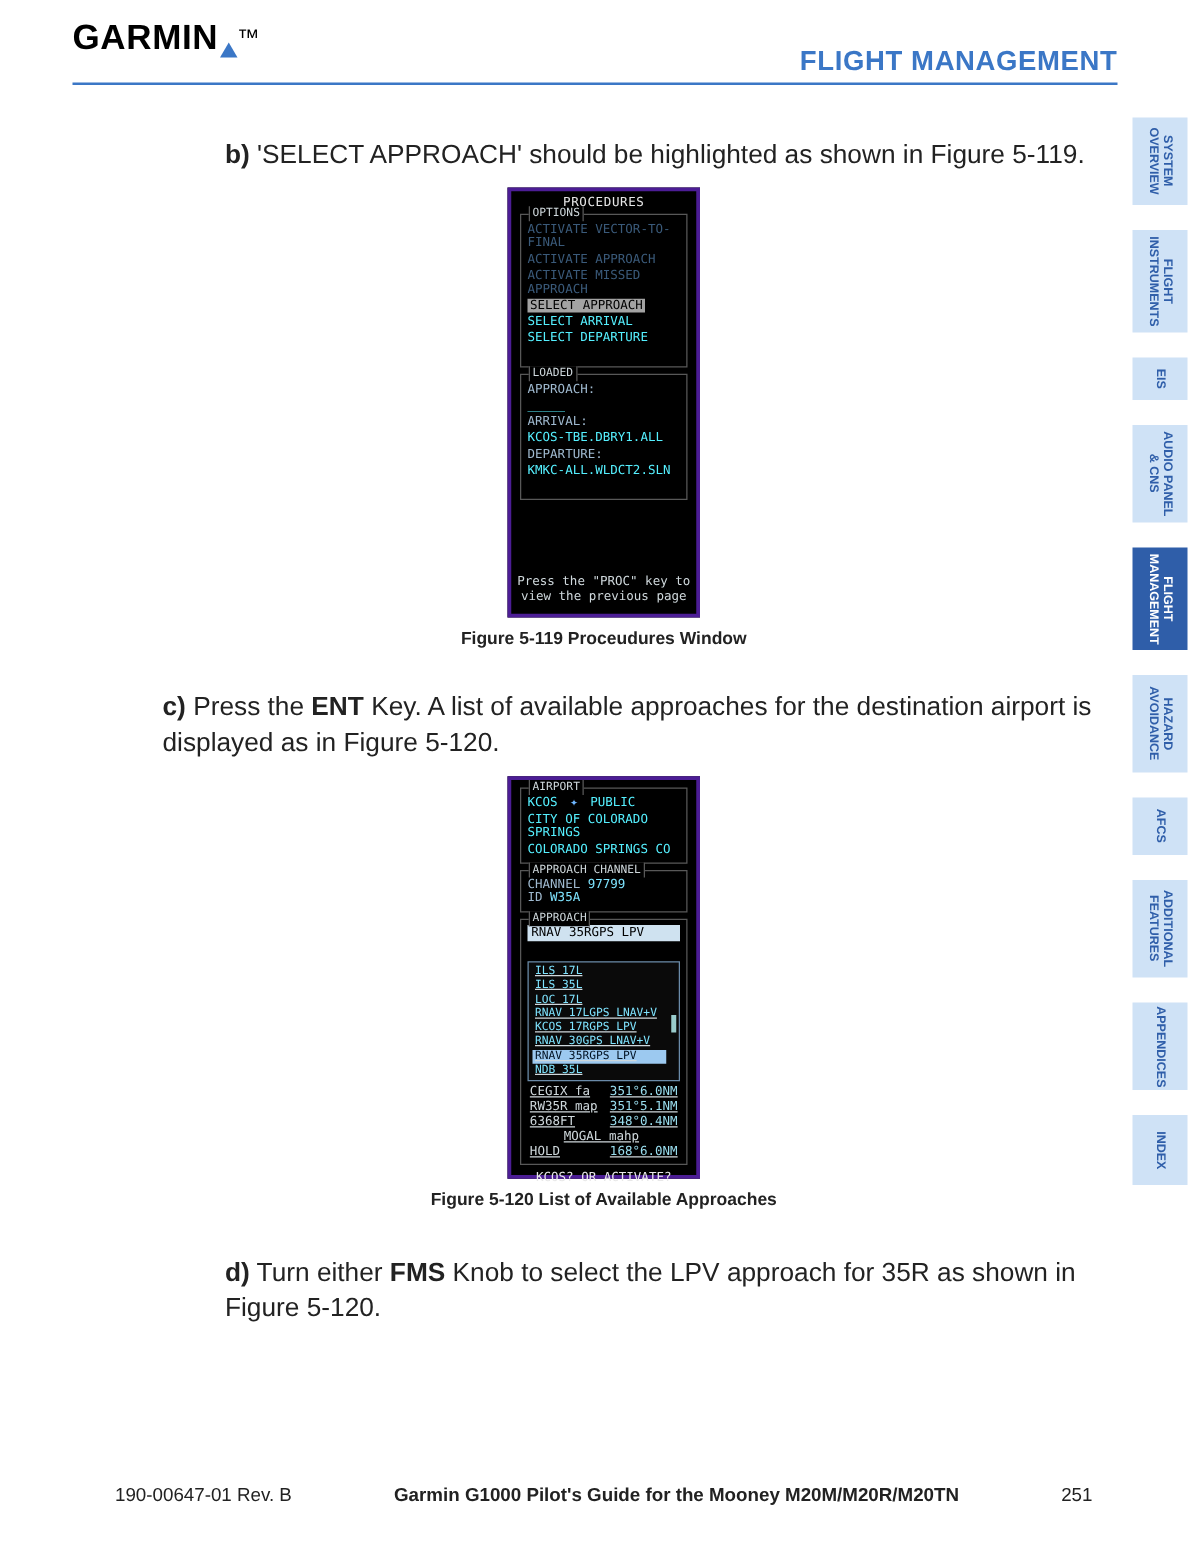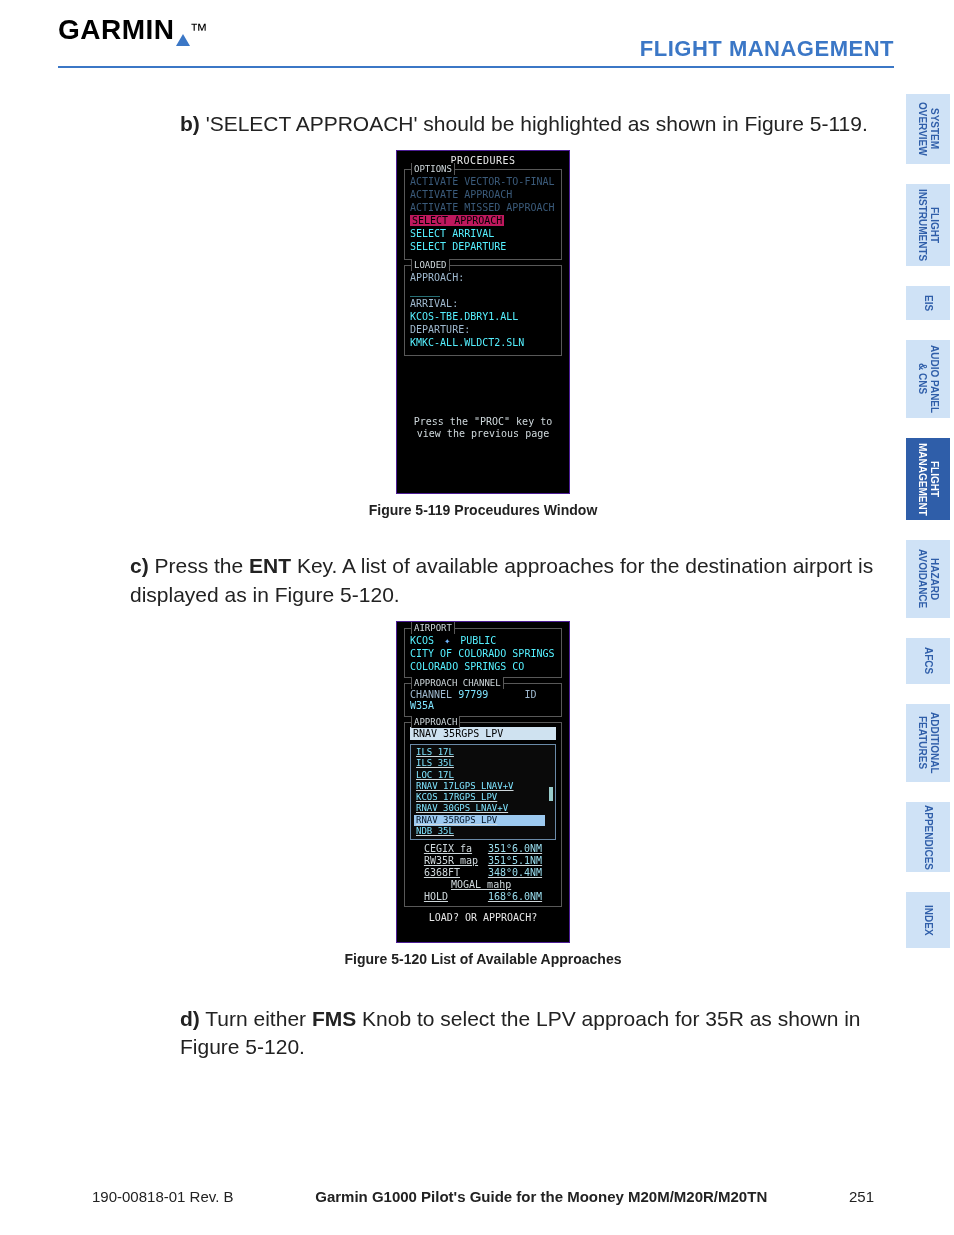--- a/index.html
+++ b/index.html
@@ -26,28 +26,28 @@
 
   
   .content { position: absolute; left: 92px; right: 80px; top: 98px; }
   .para { font-size: 21px; color: #222; margin: 12px 0 8px 88px; line-height: 1.35; text-indent: 0; }
   .para .lab { font-weight: 700; }
   .para .key { font-weight: 700; }
 
   .figcap { font-size: 14px; font-weight: 700; text-align: center; margin: 8px 0 34px 0; }
 
   
-  .gscreen { width: 174px; background: #000; color: #cfd8dc; font-family: "Lucida Console","Consolas",monospace; font-size: 10px; margin: 12px auto 4px auto; border: 1px solid #4c1d95; position: relative; padding: 4px 4px 6px 4px; }
+  .gscreen { width: 154px; background: #000; color: #cfd8dc; font-family: "Lucida Console","Consolas",monospace; font-size: 10px; margin: 12px auto 4px auto; border: 3px solid #4c1d95; position: relative; padding: 4px 4px 6px 4px; }
   .gtitle { text-align: center; font-size: 10px; letter-spacing: 0.5px; margin-bottom: 3px; color: #e8e8e8; }
-  .gbox   { border: 1px solid #585858; margin: 2px 3px 5px 3px; padding: 4px 5px 5px 5px; position: relative; }
+  .gbox   { border: 1px solid #585858; margin: 2px 3px 5px 3px; padding: 4px 5px 15px 5px; position: relative; }
   .gtag   { position: absolute; top: -7px; left: 6px; background: #000; font-size: 9px; padding: 0 2px; color: #cfd8dc; border-left:1px solid #585858; border-right:1px solid #585858; line-height:12px; }
   .gline  { font-size: 10px; margin: 2px 0; color: #9fb9cf; }
   .gline.dim { color: #3a5a7a; }
   .gline.cyan { color: #55f0ff; }
-  .gsel { display: inline-block; background: #be185d; color: #000; padding: 0 2px; }
+  .gsel { display: inline-block; background: #a3a3a3; color: #000; padding: 0 2px; }
   .gfoot { text-align: center; font-size: 10px; color: #cfd8dc; margin-top: 60px; line-height: 1.2; }
 
   
   .dropbox { border: 1px solid #6a8aa8; background: #0a0a0a; margin: 2px 0; }
   .dropline { font-size: 9px; color: #7fe4ff; padding: 0 2px; line-height: 1.25; white-space: nowrap; }
   .dropline.hi { background: #9cc9f0; color: #012; }
   .scrollthumb { position:absolute; right:2px; top:42px; width:4px; height:14px; background:#9cc; }
   .approachSel { background:#cfe2f0; color:#000; font-size:10px; padding:1px 3px; display:inline-block; width: 100%; }
 
   .seqrow { font-size:10px; color:#cfd8dc; display:flex; justify-content:center; margin:1px 0; }
@@ -147,21 +147,21 @@
         &nbsp;&nbsp;&nbsp;&nbsp;
         <span>ID</span>
         <span style="color:#7fe4ff;">W35A</span>
       </div>
     </div>
 
     <div class="gbox" style="padding:4px 5px 3px 5px; position:relative;text-decoration:underline;">
       <span class="gtag">APPROACH</span>
       <span class="approachSel">RNAV 35RGPS LPV</span>
 
-      <div class="dropbox" style="position:relative; padding:2px 10px 2px 3px; margin-top:4px;">
+      <div class="dropbox" style="position:relative; padding:2px 10px 2px 3px; margin-top:16px;">
         <div class="dropline">ILS 17L</div>
         <div class="dropline">ILS 35L</div>
         <div class="dropline">LOC 17L</div>
         <div class="dropline">RNAV 17LGPS LNAV+V</div>
         <div class="dropline">KCOS 17RGPS LPV</div>
         <div class="dropline">RNAV 30GPS LNAV+V</div>
         <div class="dropline hi">RNAV 35RGPS LPV</div>
         <div class="dropline">NDB 35L</div>
         <div class="scrollthumb"></div>
       </div>
@@ -188,26 +188,26 @@
             <span class="mag"></span>
           </div>
         <div class="seqrow">
             <span>HOLD</span>
             <span class="mag">168°</span>
             <span class="mag">6.0NM</span>
           </div>
       </div>
     </div>
 
-    <div class="gbot">LOAD? OR APPROACH?</div>
+    <div class="gbot">KCOS? OR ACTIVATE?</div>
   </div>
   <div class="figcap">Figure 5-120  List of Available Approaches</div>
 
   <p class="para" style="margin-left:88px; margin-top:38px;">
     <span class="lab">d)</span><span> Turn either </span><span class="key">FMS</span><span> Knob to select the LPV approach for 35R as shown in Figure 5-120.</span>
   </p>
 </div>
 
 <div class="footer">
-  <span>190-00818-01  Rev. B</span>
+  <span>190-00647-01  Rev. B</span>
   <span class="center">Garmin G1000 Pilot's Guide for the Mooney M20M/M20R/M20TN</span>
   <span>251</span>
 </div>
 
 </body></html>

